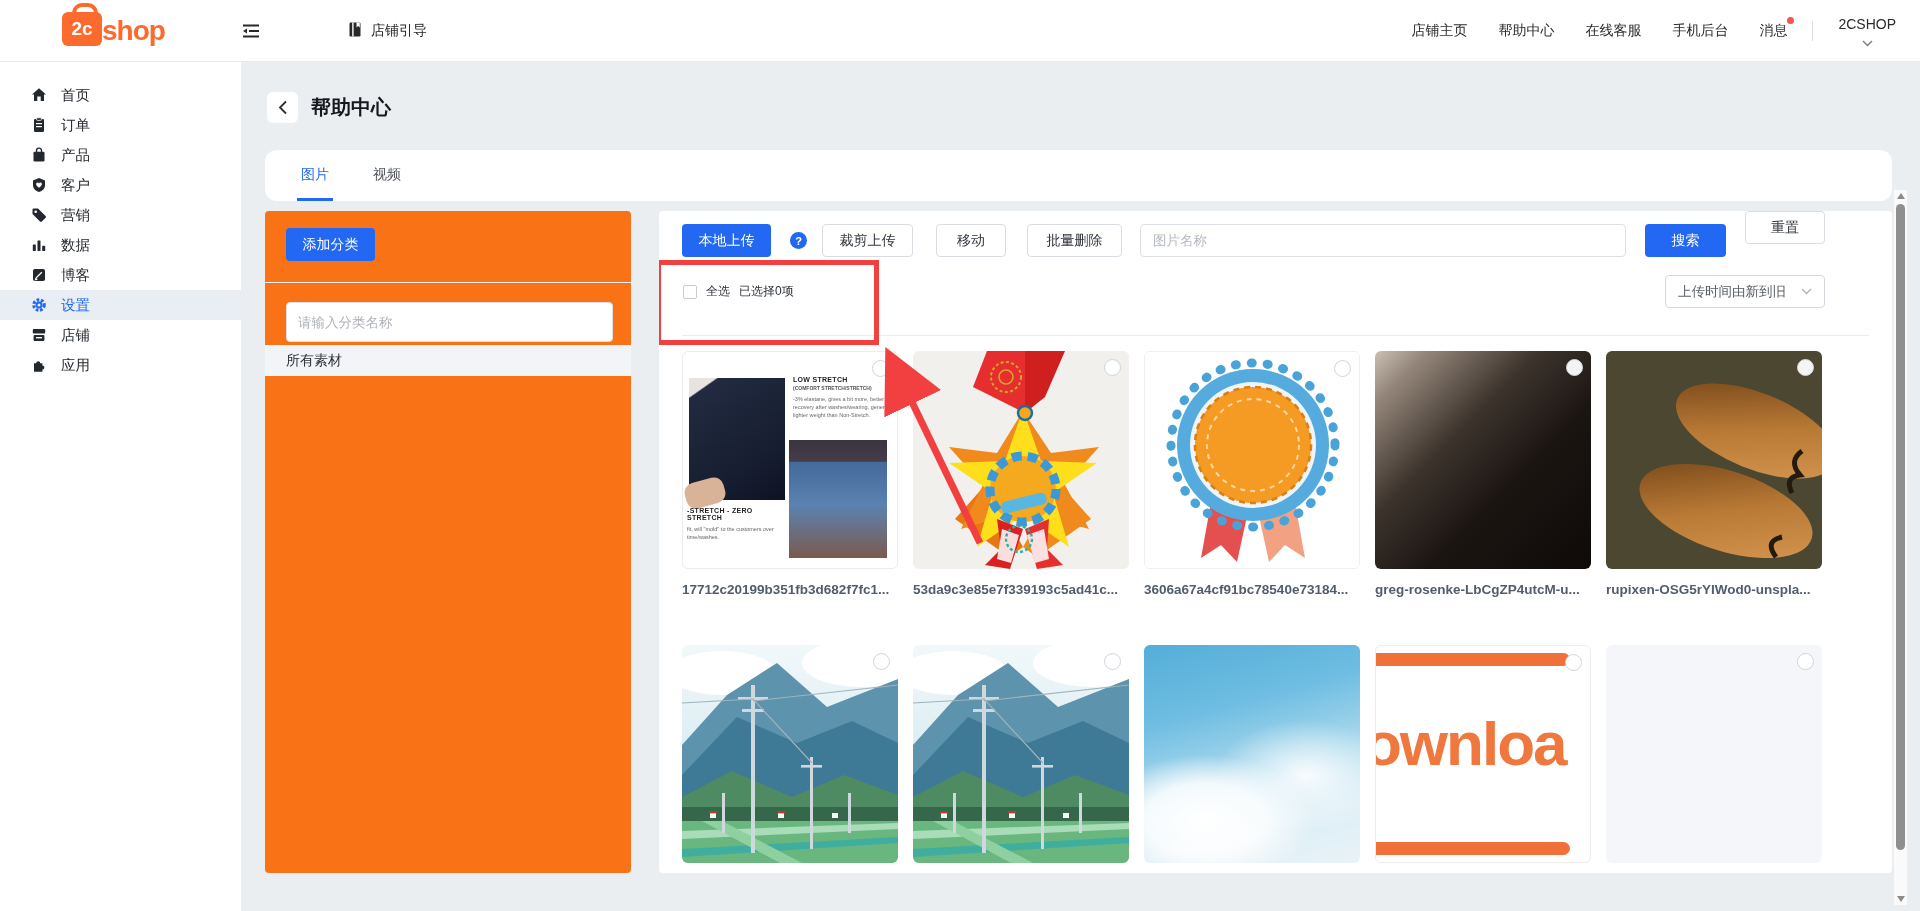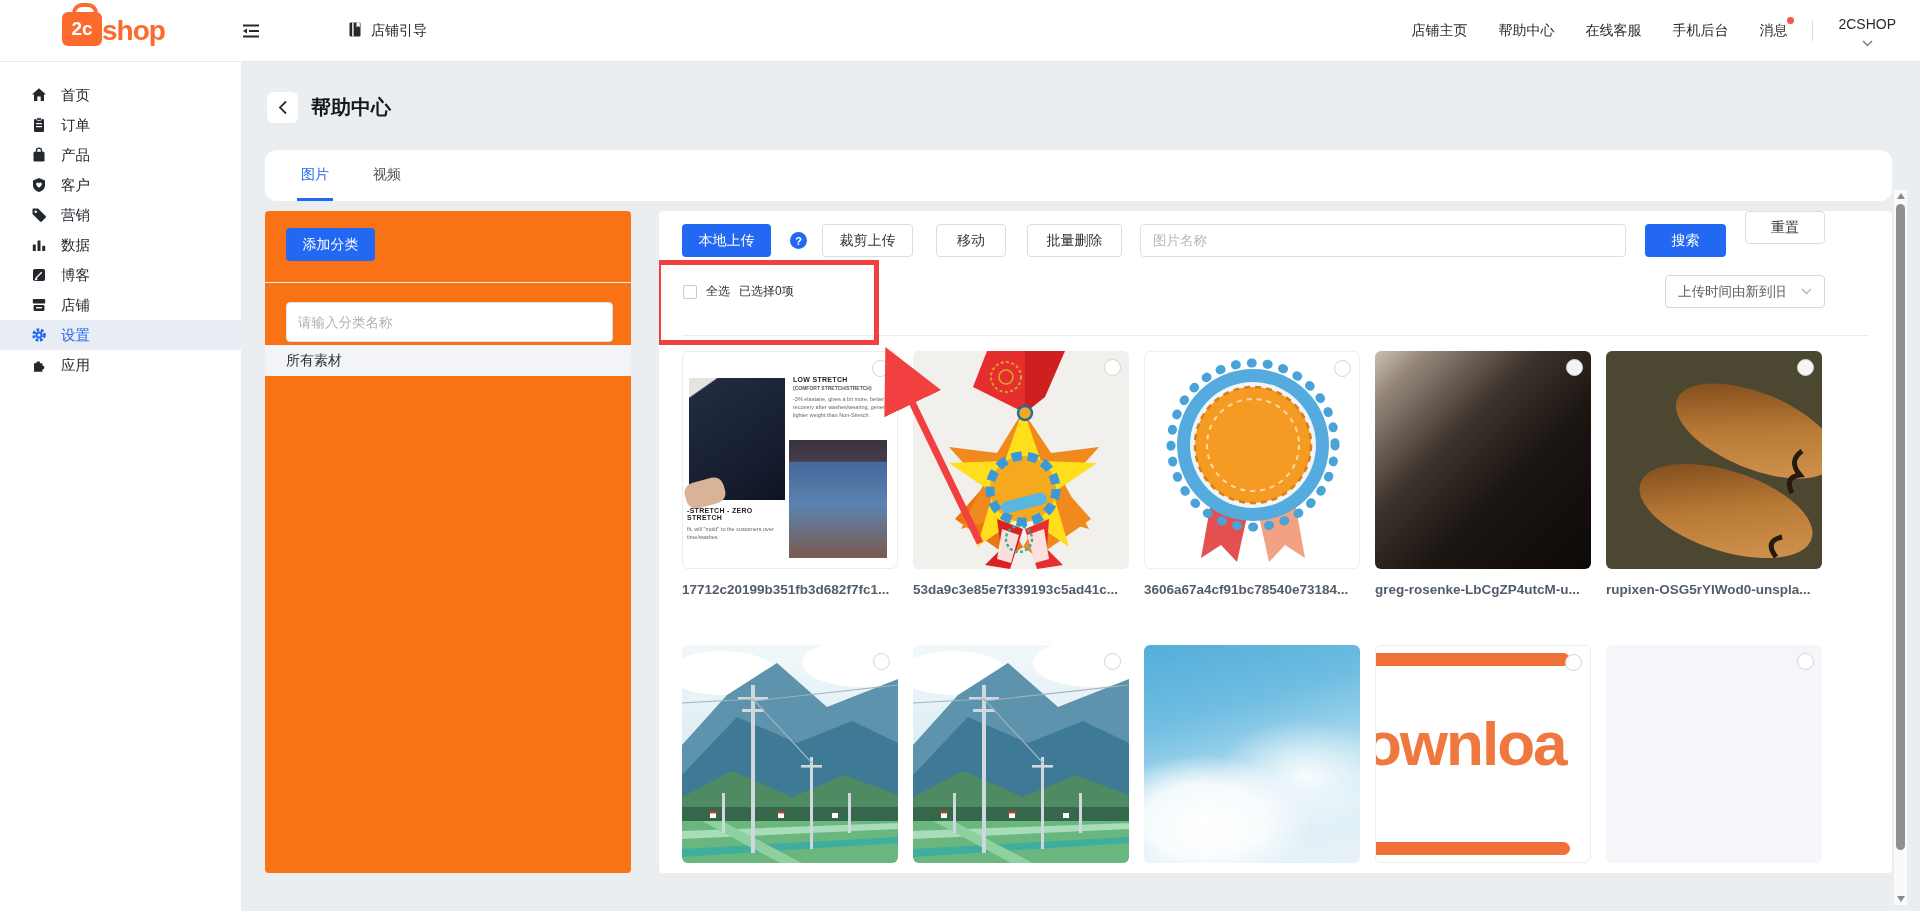--- a/index.html
+++ b/index.html
@@ -240,37 +240,37 @@
         </svg>
       <span>数据</span>
     </div>
     <div class="side-item">
       <svg width="16" height="16" viewBox="0 0 16 16">
         <rect x="2" y="2" width="12" height="12" rx="1.8" fill="#23272e"></rect>
         <path d="M5 11 L10.8 5.2 M5 11 l-.4 1.6 1.8 -.5" stroke="#fff" stroke-width="1.3" fill="none"></path>
         </svg>
       <span>博客</span>
     </div>
+    <div class="side-item active">
+      <svg width="16" height="16" viewBox="0 0 16 16">
+        <circle cx="8" cy="8" r="5.2" fill="none" stroke="#2268F2" stroke-width="3.2" stroke-dasharray="2.6 1.7"></circle>
+        <circle cx="8" cy="8" r="3.4" fill="#2268F2"></circle>
+          <circle cx="8" cy="8" r="1.5" fill="#e9edf4"></circle>
+        </svg>
+      <span>设置</span>
+    </div>
     <div class="side-item">
       <svg width="16" height="16" viewBox="0 0 16 16">
           <g fill="#23272e">
         <rect x="1.8" y="2" width="12.4" height="4.4" rx="1"></rect>
             <rect x="2.6" y="8" width="10.8" height="6" rx="1"></rect>
         <rect x="5" y="10" width="6" height="1.4" fill="#fff"></rect>
           </g>
         </svg>
       <span>店铺</span>
-    </div>
-    <div class="side-item active">
-      <svg width="16" height="16" viewBox="0 0 16 16">
-        <circle cx="8" cy="8" r="5.2" fill="none" stroke="#2268F2" stroke-width="3.2" stroke-dasharray="2.6 1.7"></circle>
-        <circle cx="8" cy="8" r="3.4" fill="#2268F2"></circle>
-          <circle cx="8" cy="8" r="1.5" fill="#e9edf4"></circle>
-        </svg>
-      <span>设置</span>
     </div>
     <div class="side-item">
       <svg width="16" height="16" viewBox="0 0 16 16">
         <path d="M3 6.2 h2.2 a2 2 0 1 1 4 0 H11.4 v2.4 a2 2 0 1 1 0 4 V14.8 H3 Z" fill="#23272e"></path>
         </svg>
       <span>应用</span>
     </div>
   </div>
 </div>
 

